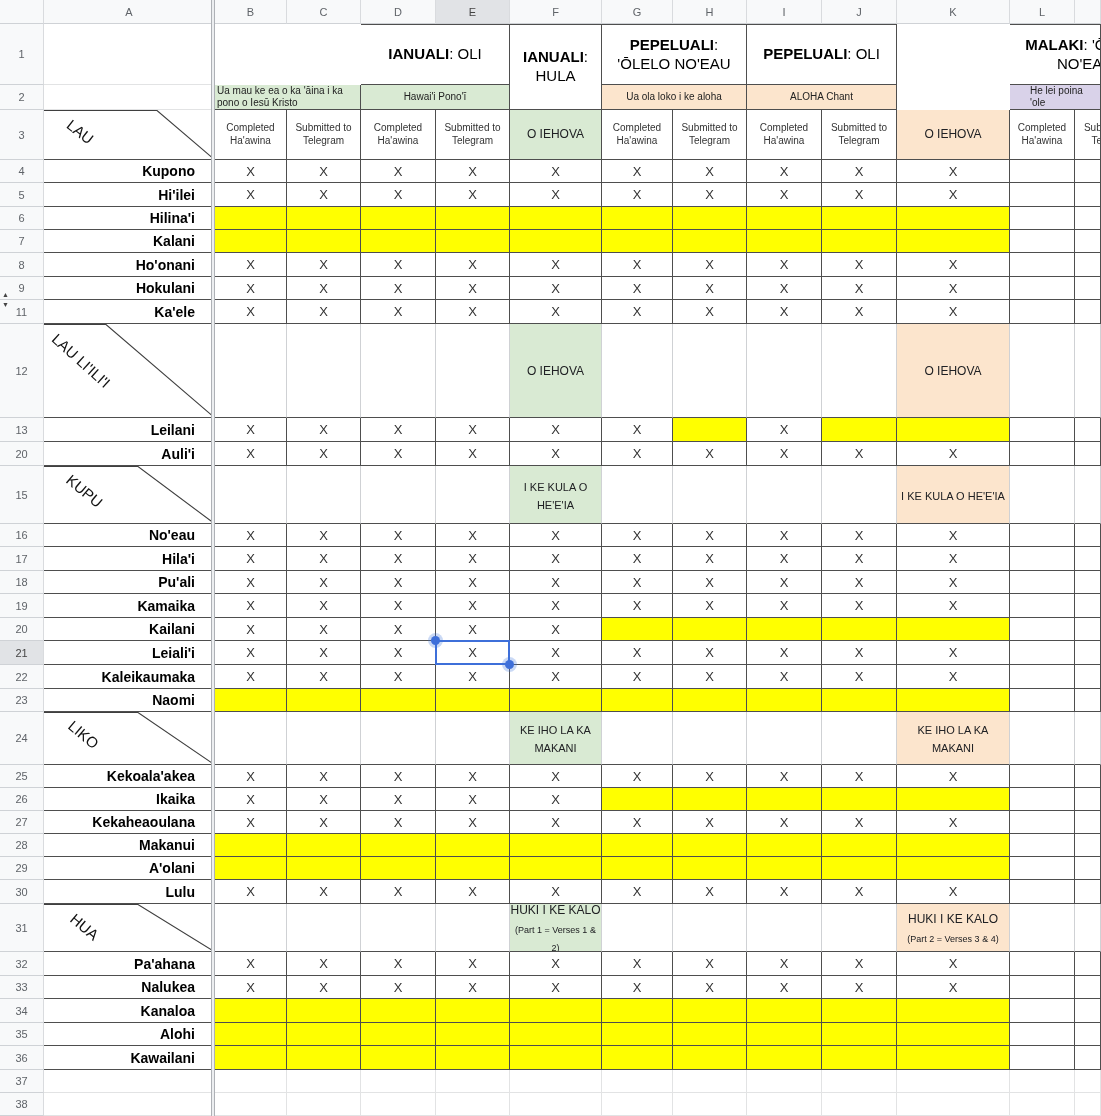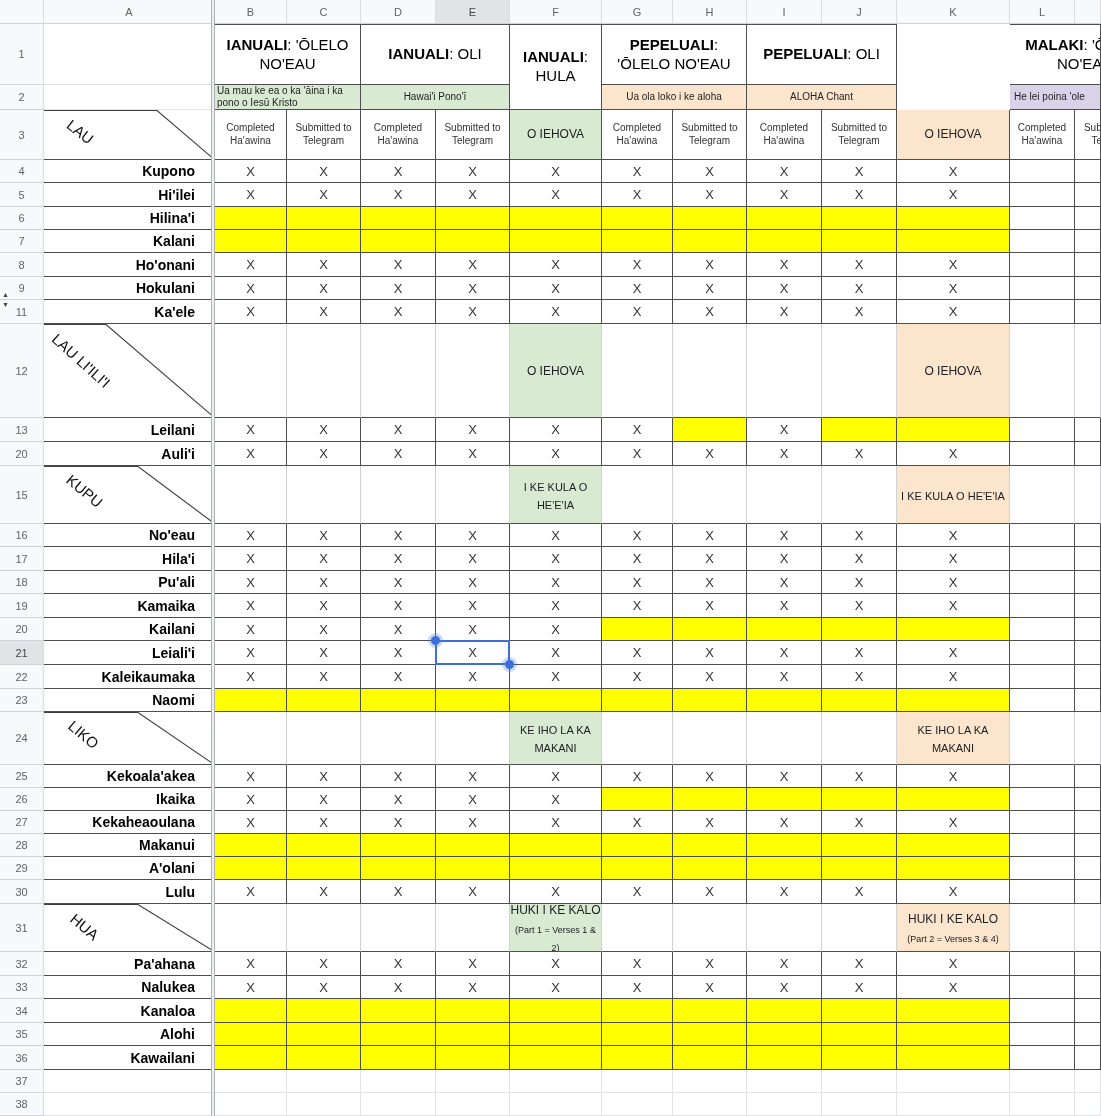--- a/index.html
+++ b/index.html
@@ -16,21 +16,21 @@
   .sec{border-right:1px solid #cfd1d4;border-bottom:1px solid var(--bdark,#4e4e4e)}
   .secA{position:relative;overflow:hidden;border-right:1px solid #cfd1d4;border-bottom:1px solid var(--bdark,#4e4e4e);background:#fff}
   .center{display:flex;align-items:center;justify-content:center}
   .jstart{justify-content:flex-start}
   .tx{width:100%;text-align:center}
   .txclip{flex:0 0 150px;width:150px;text-align:center}
   .txclip72{flex:0 0 72px;width:72px;text-align:center}
   .month{font-size:15px;line-height:1.25;color:#000}
   .mb{font-weight:bold}
   .banner{font-size:10px;line-height:1.2;color:#222;padding:0 2px}
-  .bannerleft{justify-content:flex-start;padding-left:4px;text-align:left}
+  .bannerleft{justify-content:flex-start;padding-left:20px;text-align:left}
   .sub{font-size:10px;line-height:1.25;color:#333;padding:0 1px}
   .song12{font-size:12px;line-height:1.3}
   .song11{font-size:11px;line-height:1.3}
   .small{font-size:9px;line-height:1.25}
   .xcell{font-size:13px;color:#333}
   .namecell{font-weight:bold;font-size:14px;color:#000;display:flex;align-items:center;justify-content:flex-end;padding-right:19px}
   .yellow{background:var(--yellow,#ffff00)}
   .green{background:var(--green,#d9ead3)}
   .orange{background:var(--orange,#fce5cd)}
   .purple{background:var(--purple,#d9d2e9)}
@@ -92,23 +92,20 @@
       <span>1</span>
     </div>
     <div class="cell hc" style="grid-area: 3 / 1;">
       <span>2</span>
     </div>
     <div class="cell hc" style="grid-area: 4 / 1;">
       <span>3</span>
     </div>
     <div class="cell bl" style="grid-area: 2 / 2;"></div>
     <div class="cell bl" style="grid-area: 3 / 2;"></div>
-    <div class="cell bd bt center month" style="grid-area: 2 / 3 / auto / 5;">
-      <div class="tx"><span class="mb">IANUALI</span><span>: 'ŌLELO NO'EAU</span></div>
-    </div>
     <div class="cell bd center banner green" style="grid-area: 3 / 3 / auto / 5;">
       <span>Ua mau ke ea o ka 'āina i ka pono o Iesū Kristo</span>
     </div>
     <div class="cell bd bt center month" style="grid-area: 2 / 5 / auto / 7;">
       <div class="tx"><span class="mb">IANUALI</span><span>: OLI</span></div>
     </div>
     <div class="cell bd center banner green" style="grid-area: 3 / 5 / auto / 7;">
       <span>Hawai'i Pono'ī</span>
     </div>
     <div class="cell bd bt center month" style="grid-area: 2 / 7 / 4 / 8;">

